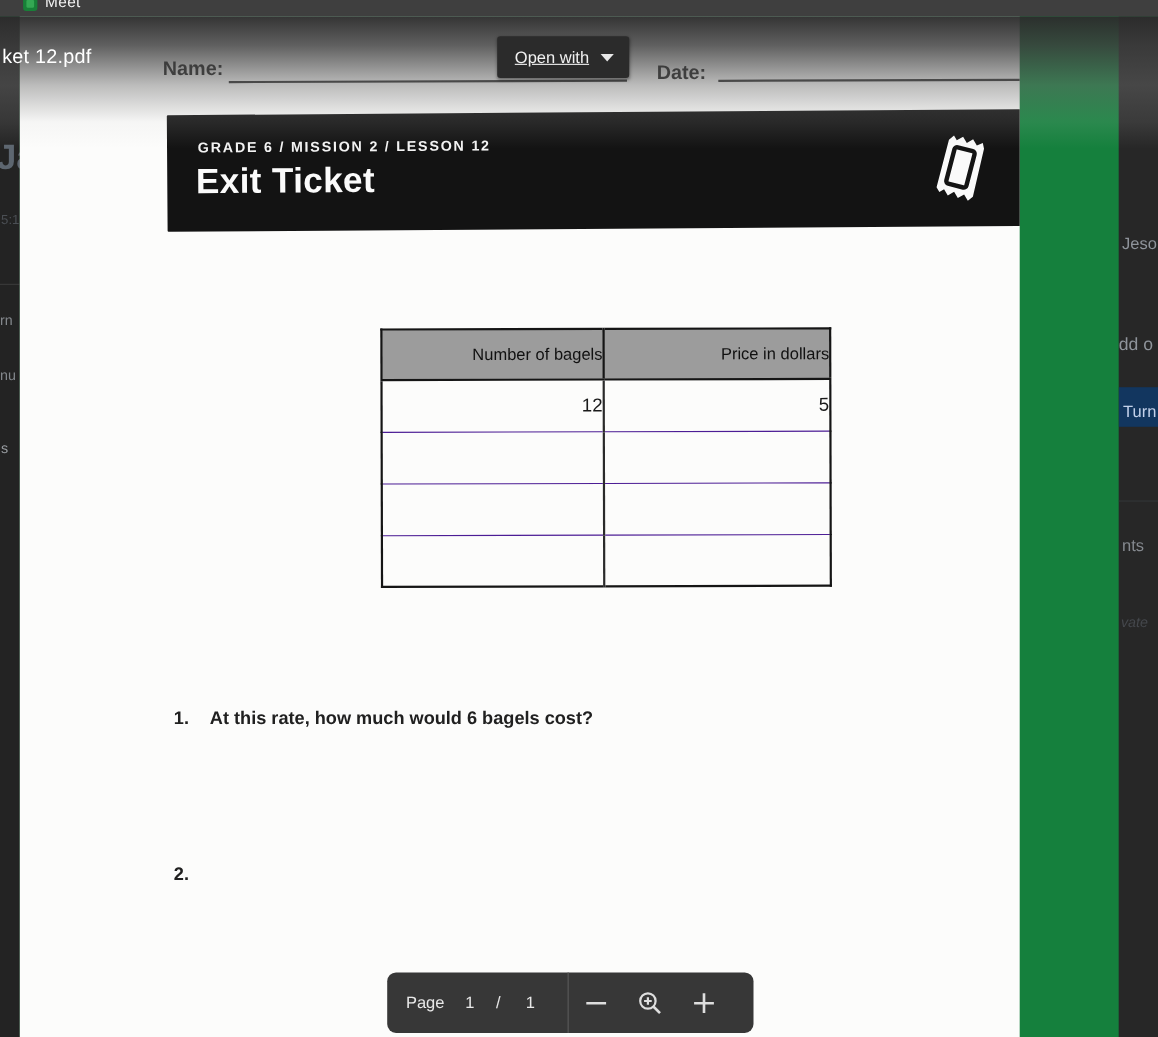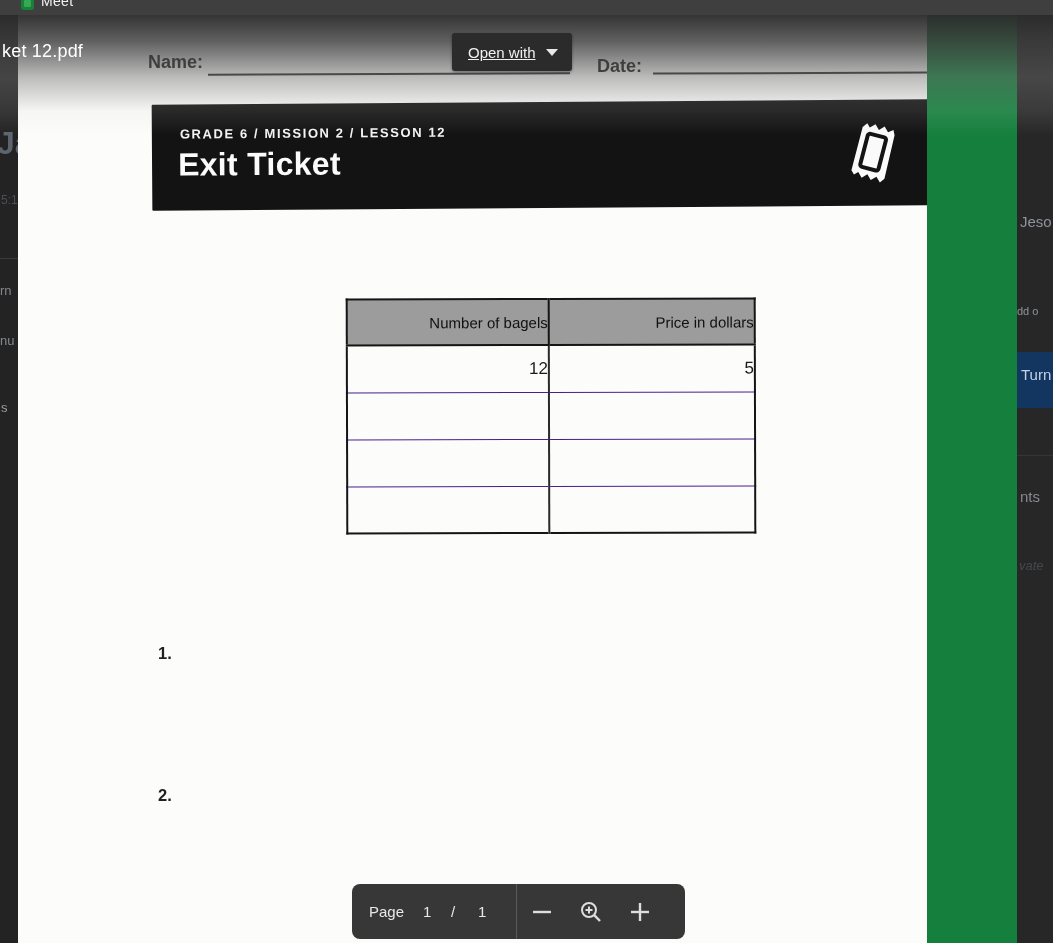--- a/index.html
+++ b/index.html
@@ -18,22 +18,22 @@
   .strip-left  { left:0; width:18px; background:#232323; }
   .strip-right { right:0; width:36px; background:#272727; }
   .frag { position:absolute; white-space:nowrap; }
   .frag-ja   { left:-3px; top:110px; font-size:32px; font-weight:700; color:#5d6670; }
   .frag-time { left:1px;  top:178px; font-size:12px; color:#4b4f54; }
   .lrule     { left:0; top:243px; width:18px; height:1px; background:#3a3a3a; position:absolute; }
   .frag-rn   { left:0; top:268px; font-size:13px; color:#83878c; }
   .frag-nu   { left:0; top:318px; font-size:13px; color:#83878c; }
   .frag-s    { left:1px; top:385px; font-size:13px; color:#9a9ea3; }
   .frag-jeso { left:3px; top:198px; font-size:15px; color:#8f949b; }
-  .frag-ddo  { left:0; top:290px; font-size:11px; color:#8f949b; }
-  .turn-btn  { position:absolute; left:0; top:337px; width:36px; height:56px; background:#12365f; }
+  .frag-ddo  { left:0; top:290px; font-size:16px; color:#8f949b; }
+  .turn-btn  { position:absolute; left:0; top:337px; width:36px; height:36px; background:#12365f; }
   .turn-btn span { position:absolute; left:4px; top:14px; font-size:15px; color:#c3d1ea; }
   .rrule     { left:0; top:440px; width:36px; height:1px; background:#333638; position:absolute; }
   .frag-nts  { left:3px; top:473px; font-size:15px; color:#85898f; }
   .frag-vate { left:2px; top:543px; font-size:13px; color:#45484d;font-style:italic; }
 
   
   .page { position:absolute; left:18px; top:15px; width:909px; height:928px; background:#fcfcfb; z-index:15; overflow:hidden; color:#1d1d1d; }
 
   
   .scrim { position:absolute; left:0; top:15px; width:1053px; height:120px; z-index:25; pointer-events:none;
@@ -149,20 +149,21 @@
         </tr>
         <tr>
           <td></td>
           <td></td>
         </tr>
       </tbody>
     </table>
 
     <div class="question q1">
       <span>1.</span>
+      <span>At this rate, how much would 6 bagels cost?</span>
     </div>
     <div class="question q2">
       <span>2.</span>
     </div>
   </div>
 
   <div class="scrim"></div>
 
   <span class="filename">ket 12.pdf</span>
   <button class="open-with">

